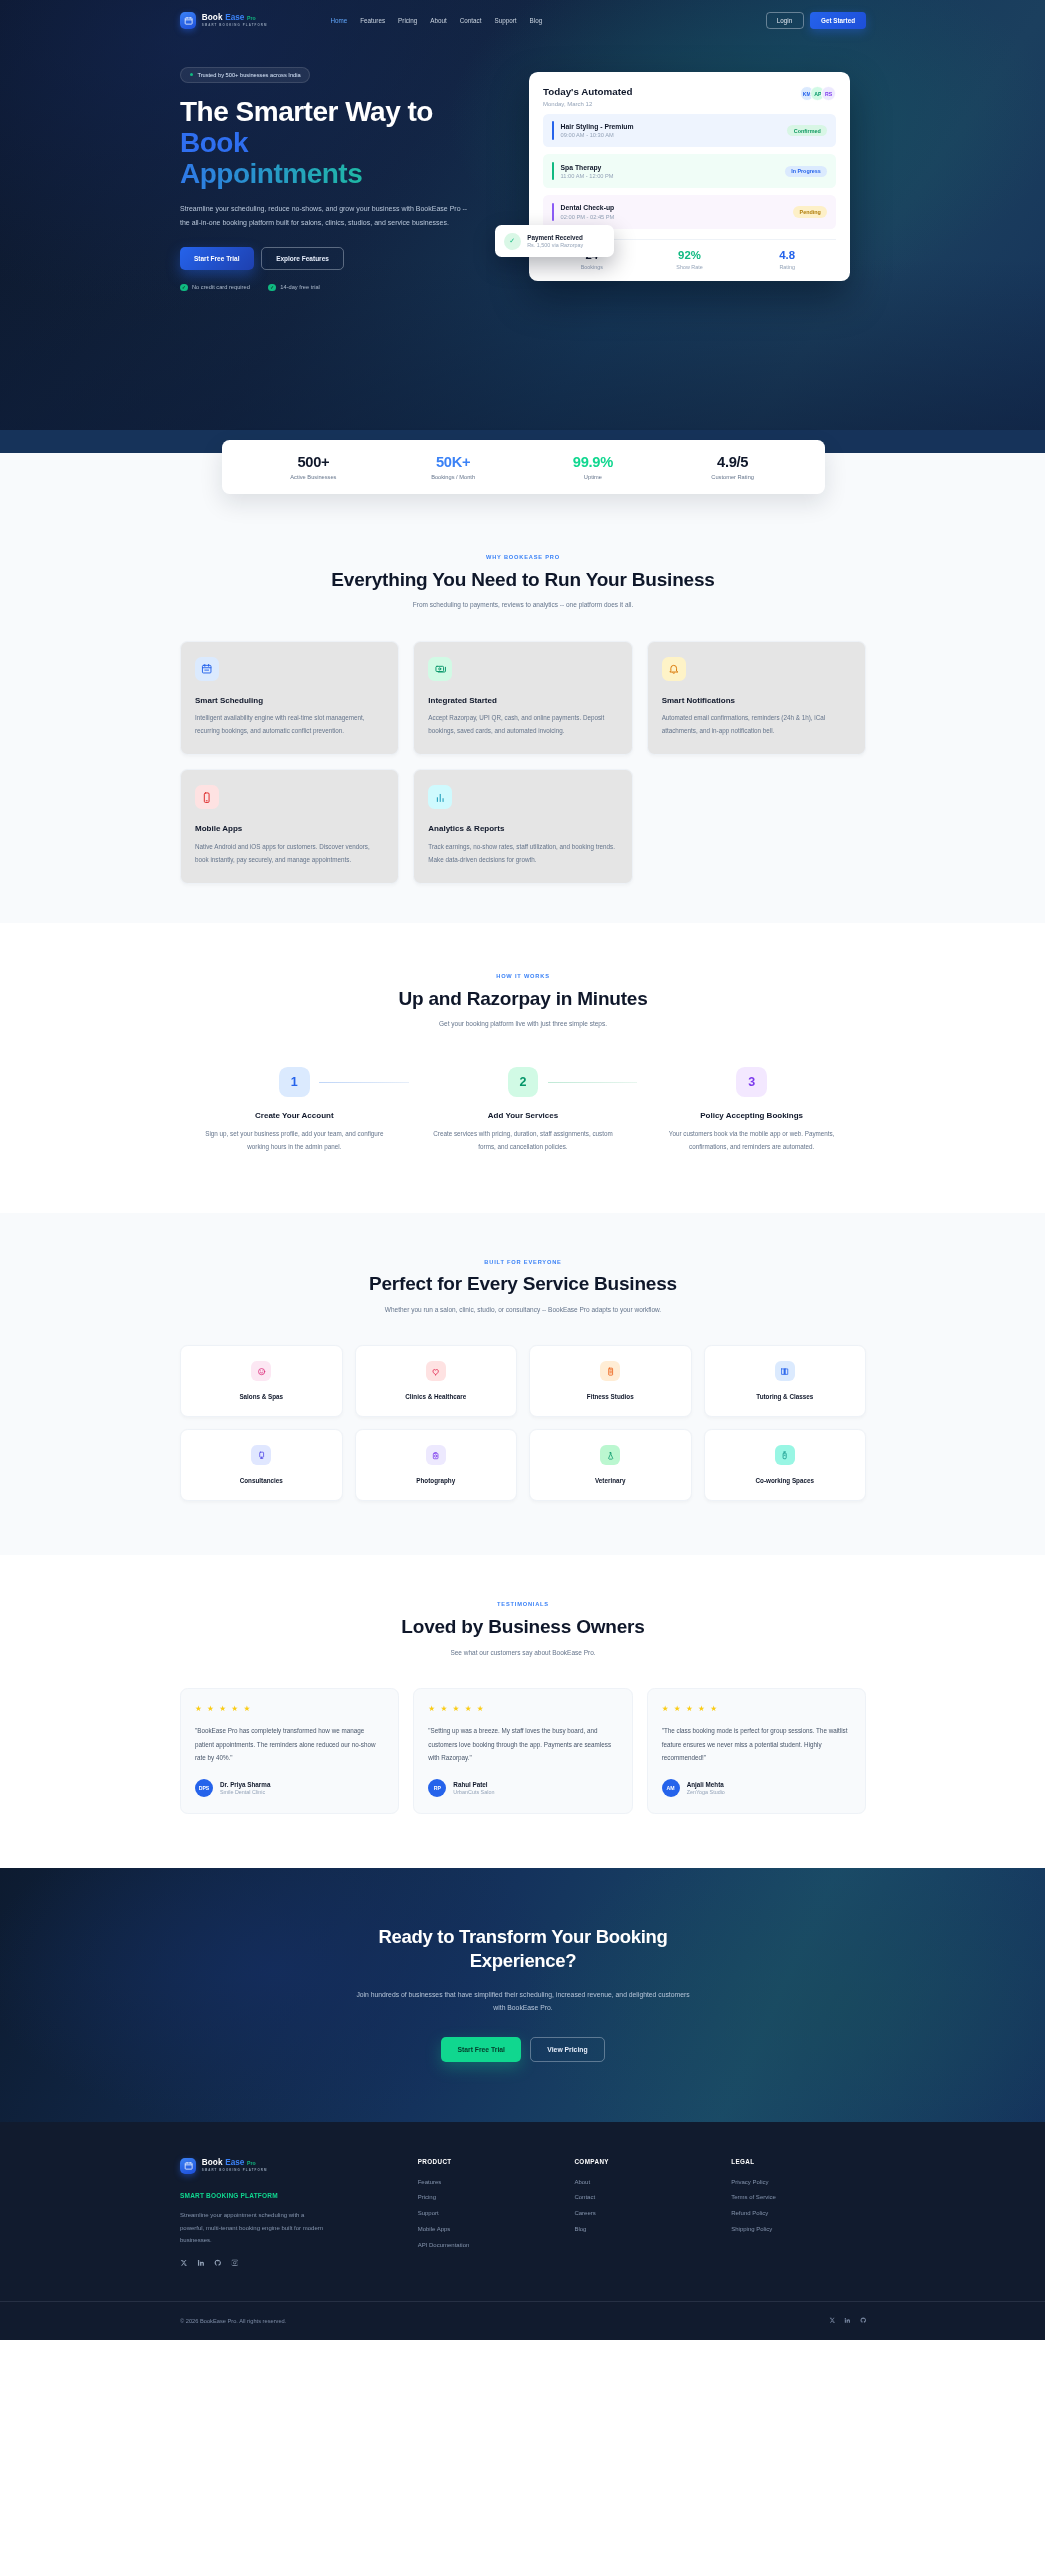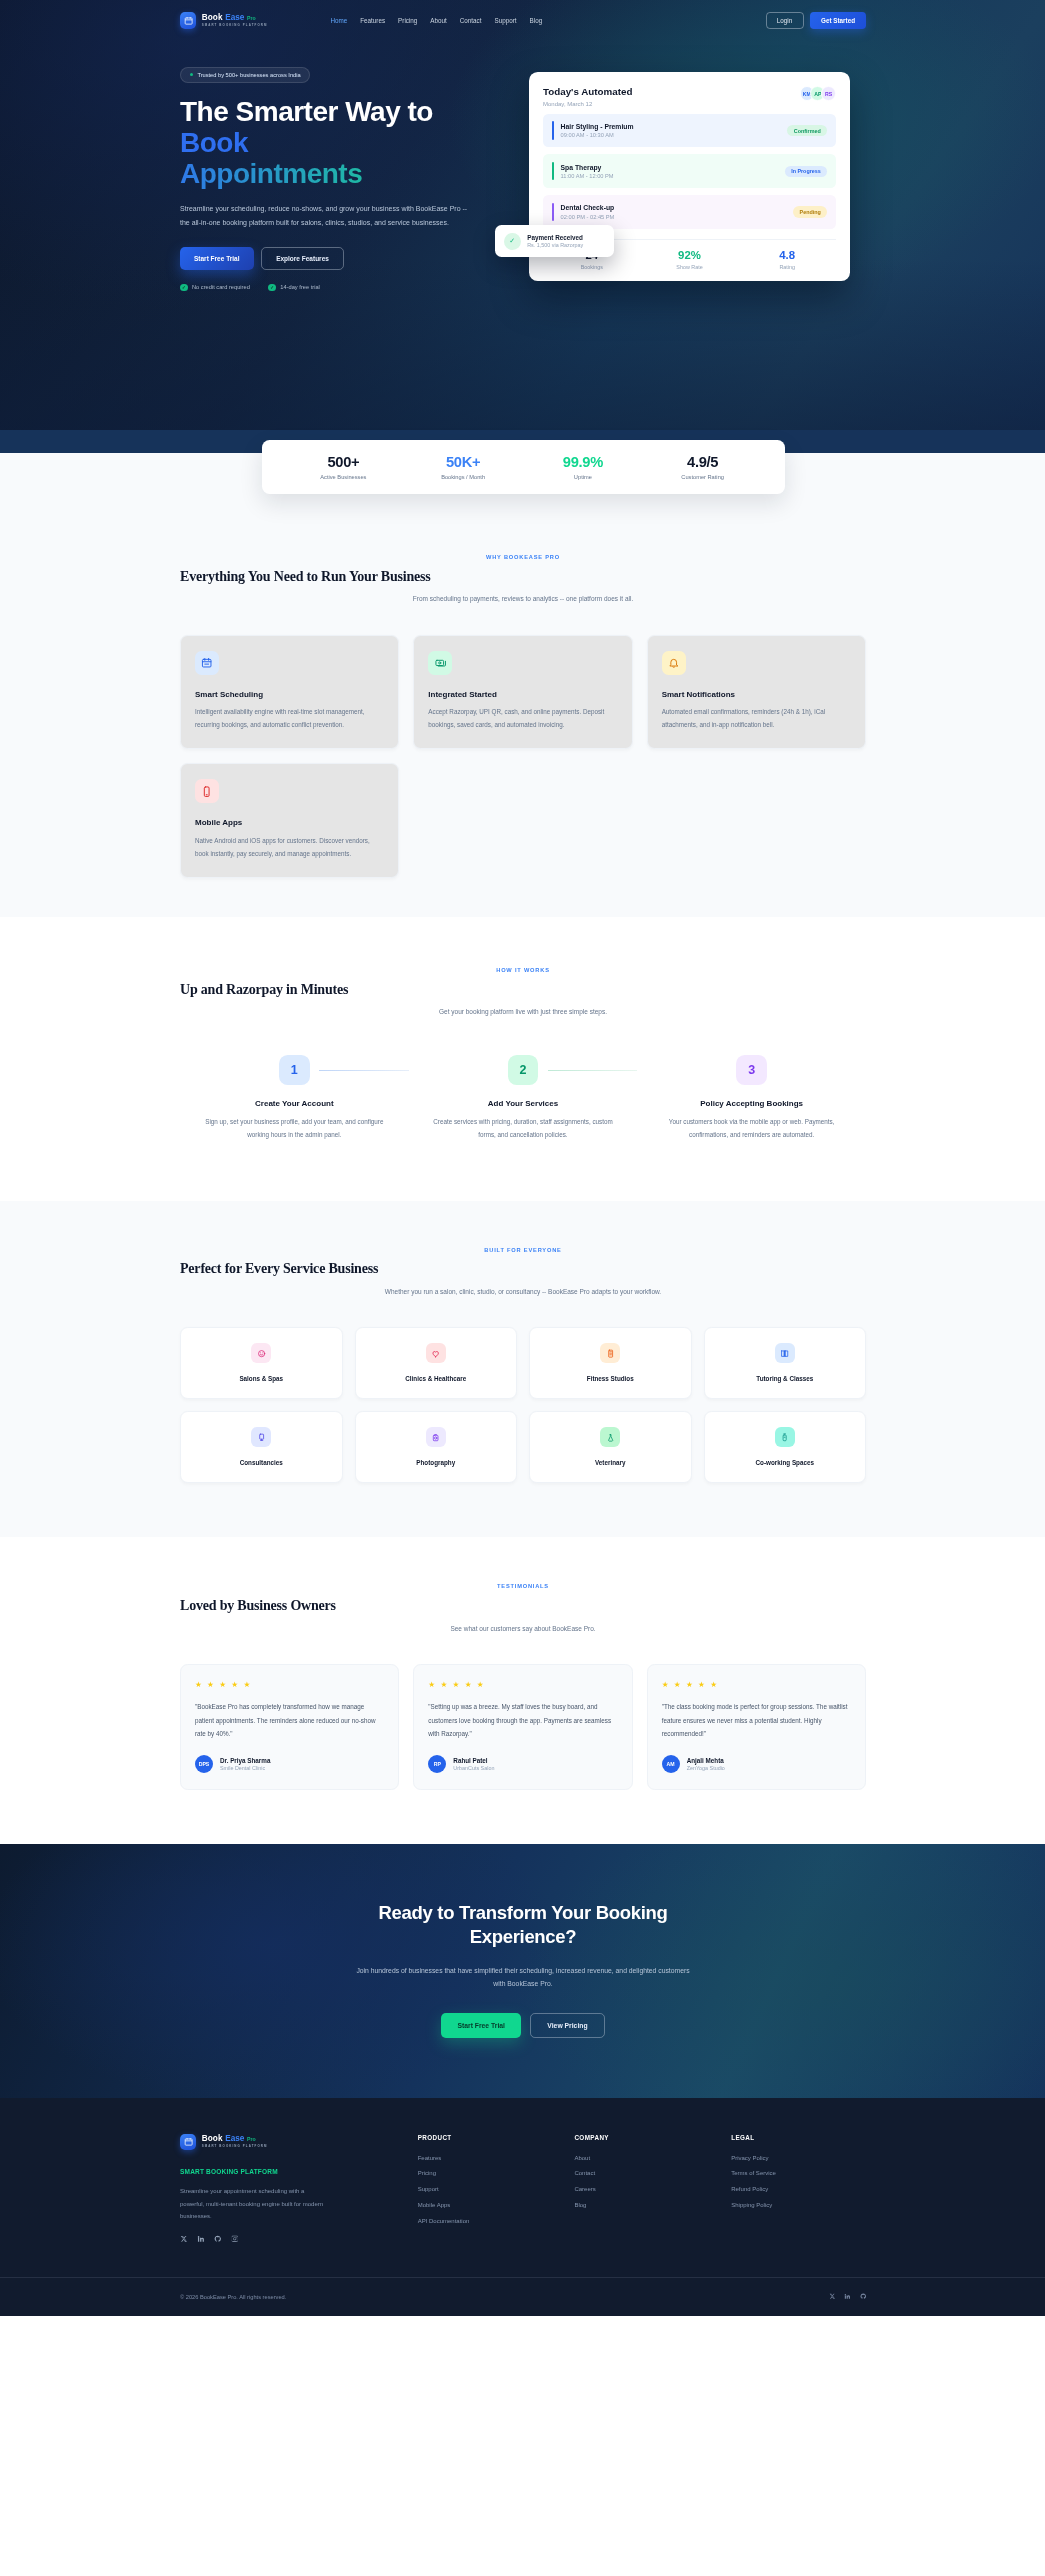--- a/index.html
+++ b/index.html
@@ -150,37 +150,37 @@
     width:17px;height:17px;border-radius:50%;background:#d9f7e6;color:#10b981;
     display:flex;align-items:center;justify-content:center;font-size:7px;
   }
   .pay-t{font-size:6.3px;font-weight:700;color:#0f172a;}
   .pay-s{font-size:5.4px;color:#94a3b8;margin-top:1.6px;}
 
   
   .statsband{position:relative;background:#f8fafc;height:65px;}
   .statsband:before{content:"";position:absolute;left:0;right:0;top:0;height:23px;background:#16335a;}
   .statsbar{
-    position:relative;z-index:3;width:523px;margin:0 auto;top:9.8px;
+    position:relative;z-index:3;width:603px;margin:0 auto;top:9.8px;
     background:#fff;border-radius:7.6px;padding:14px 22px;display:flex;
     box-shadow:0 8.7px 23px rgba(15,23,42,.12);
   }
   .statsbar > div{flex:1;text-align:center;}
   .sb-num{font-size:14.7px;font-weight:800;letter-spacing:-0.3px;}
   .sb-lab{font-size:5.7px;color:#64748b;margin-top:4.4px;}
 
   
   section{padding:39px 0;}
   .sec-light{background:#f8fafc;}
   .sec-white{background:#fff;}
   .eyebrow{
     text-align:center;font-size:5.7px;font-weight:700;letter-spacing:0.8px;color:#3b82f6;
   }
   h2.sec-title{
-    margin-top:8.7px;font-size:14px;font-weight:800;color:#0f172a;letter-spacing:-0.2px;font-family:Liberation Serif, serif;
+    text-align:center;margin-top:8.7px;font-size:19px;font-weight:800;color:#0f172a;letter-spacing:-0.2px;
   }
   .sec-sub{text-align:center;margin-top:8.7px;font-size:6.5px;color:#64748b;line-height:1.9;max-width:338px;margin-left:auto;margin-right:auto;}
 
   .feat-grid{display:grid;grid-template-columns:repeat(3,1fr);gap:14px;margin-top:29px;}
   .feat-card{
     background:#e5e5e5;border:0.5px solid #eef2f7;border-radius:7.6px;padding:15.2px 14px 16.3px;
     box-shadow:0 1.1px 3.3px rgba(15,23,42,.03);
   }
   .feat-ico{
     width:24px;height:24px;border-radius:6.5px;display:flex;align-items:center;justify-content:center;
@@ -461,20 +461,29 @@
         <div class="feat-card">
           <div class="feat-ico" style="background:#fee2e2">
             <svg viewBox="0 0 24 24" fill="none" stroke="#dc2626" stroke-width="2" stroke-linecap="round">
                 <rect x="7" y="2" width="10" height="20" rx="2.4"></rect>
                 <path d="M11 18.5h2"></path>
               </svg>
           </div>
           <div class="feat-name">Mobile Apps</div>
           <div class="feat-desc">Native Android and iOS apps for customers. Discover vendors, book instantly, pay securely, and manage appointments.</div>
         </div>
+        <div class="feat-card">
+          <div class="feat-ico" style="background:#cffafe">
+            <svg viewBox="0 0 24 24" fill="none" stroke="#0891b2" stroke-width="2" stroke-linecap="round">
+                <path d="M5 20V12M11 20V5M17 20v-6"></path>
+              </svg>
+          </div>
+          <div class="feat-name">Analytics &amp; Reports</div>
+          <div class="feat-desc">Track earnings, no-show rates, staff utilization, and booking trends. Make data-driven decisions for growth.</div>
+        </div>
       </div>
     </div>
   </section>
 
   <section class="sec-white" style="padding:50px 0 59px">
     <div class="container">
       <div class="eyebrow">HOW IT WORKS</div>
       <h2 class="sec-title">Up and Razorpay in Minutes</h2>
       <p class="sec-sub">Get your booking platform live with just three simple steps.</p>
 

